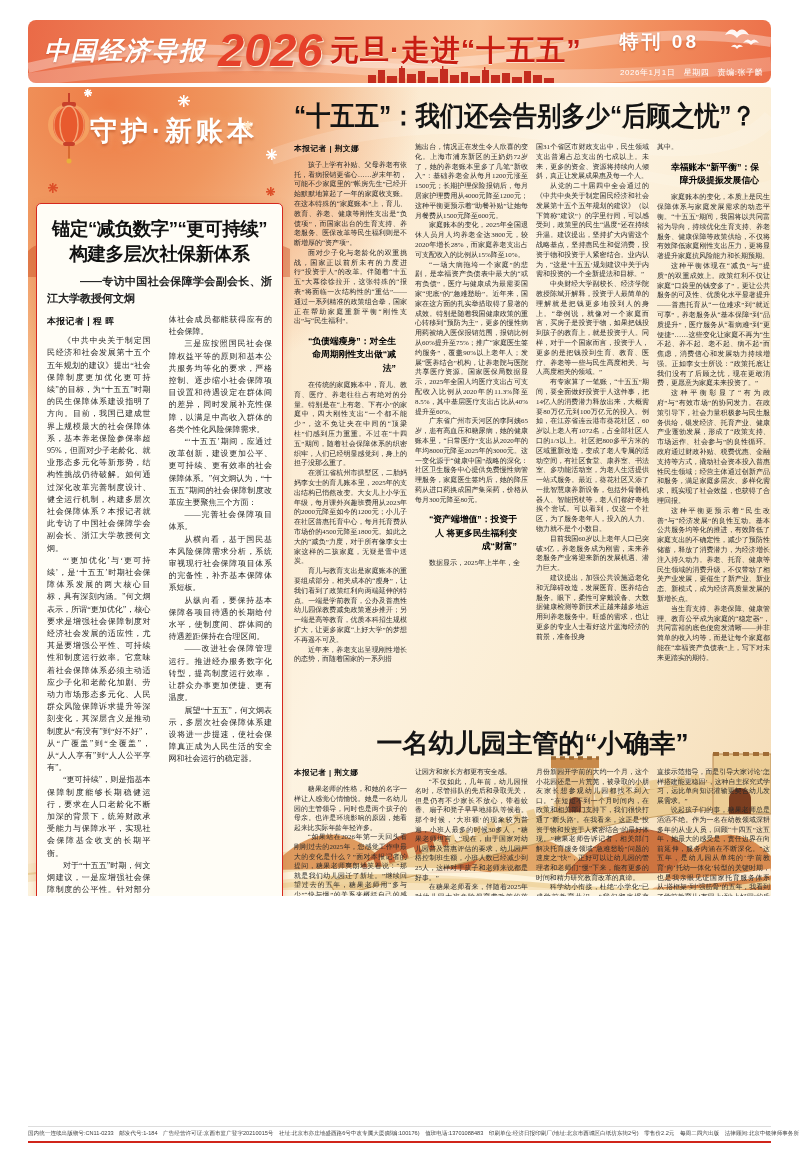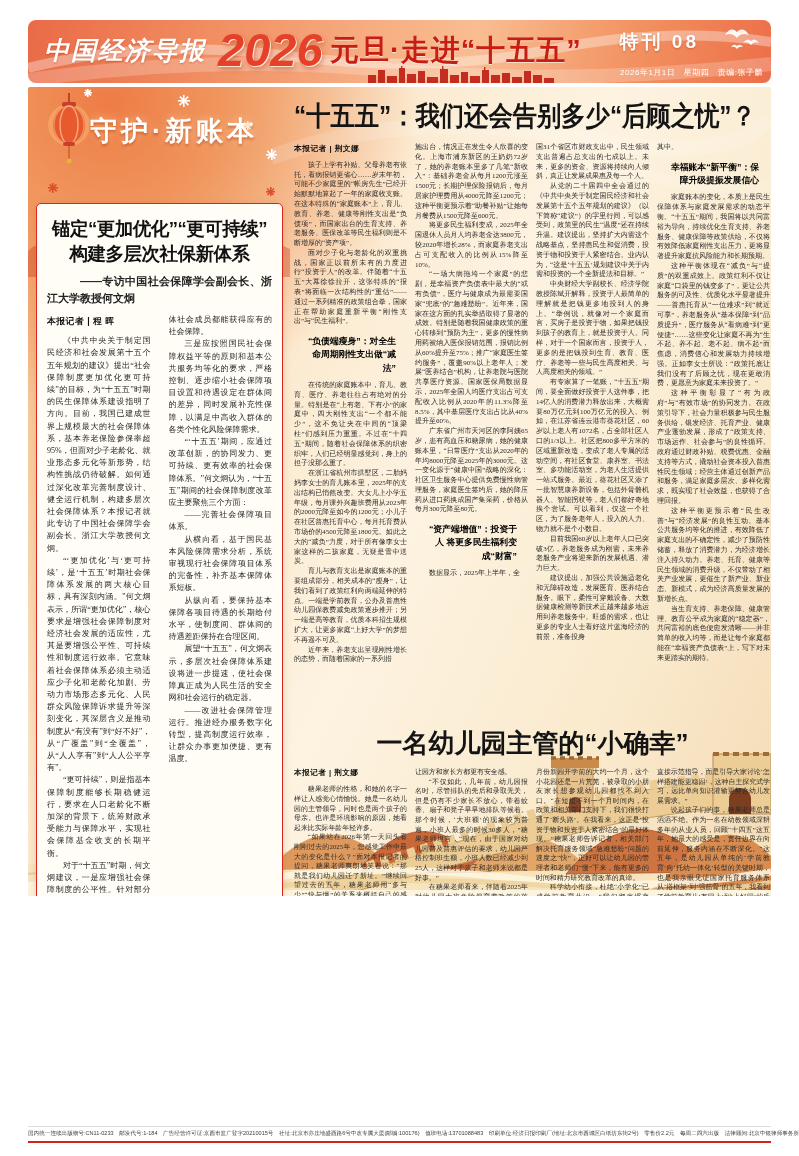--- a/index.html
+++ b/index.html
@@ -182,43 +182,43 @@
       <path fill="rgba(198,60,22,.38)" d="M0 98 L0 72 Q10 62 18 68 L22 50 L26 68 Q40 54 50 66 L58 42 L66 64 Q80 52 92 64 L100 40 L108 62 Q122 50 134 62 L140 44 L148 64 Q162 54 172 66 L180 48 L188 66 Q200 58 210 66 L218 50 L226 68 Q244 60 262 70 L262 98 Z"></path>
       <circle cx="34" cy="72" r="9" fill="rgba(198,60,22,.38)"></circle>
       <circle cx="84" cy="68" r="10" fill="rgba(198,60,22,.38)"></circle>
       <circle cx="132" cy="70" r="9" fill="rgba(198,60,22,.38)"></circle>
       <circle cx="182" cy="72" r="10" fill="rgba(198,60,22,.38)"></circle>
       <circle cx="228" cy="74" r="9" fill="rgba(198,60,22,.38)"></circle>
     </svg>
 
     <div class="left-card">
       <h2 class="left-headline">
-        <span>锚定“更加优化”“更可持续”</span><br>
+        <span>锚定“减负数字”“更可持续”</span><br>
         <span>构建多层次社保新体系</span>
       </h2>
       <p class="left-subtitle">——专访中国社会保障学会副会长、浙江大学教授何文炯</p>
       <div class="card-cols">
         <div class="col">
 
         <p class="para byline">本报记者 | 程  晖</p>
             <p class="para">《中共中央关于制定国民经济和社会发展第十五个五年规划的建议》提出“社会保障制度更加优化更可持续”的目标，为“十五五”时期的民生保障体系建设指明了方向。目前，我国已建成世界上规模最大的社会保障体系，基本养老保险参保率超95%，但面对少子老龄化、就业形态多元化等新形势，结构性挑战仍待破解。如何通过深化改革完善制度设计、健全运行机制，构建多层次社会保障体系？本报记者就此专访了中国社会保障学会副会长、浙江大学教授何文炯。</p>
             <p class="para">“‘更加优化’与‘更可持续’，是‘十五五’时期社会保障体系发展的两大核心目标，具有深刻内涵。”何文炯表示，所谓“更加优化”，核心要求是增强社会保障制度对经济社会发展的适应性，尤其是要增强公平性、可持续性和制度运行效率。它意味着社会保障体系必须主动适应少子化和老龄化加剧、劳动力市场形态多元化、人民群众风险保障诉求提升等深刻变化，其深层含义是推动制度从“有没有”到“好不好”，从“广覆盖”到“全覆盖”，从“人人享有”到“人人公平享有”。</p>
             <p class="para">“更可持续”，则是指基本保障制度能够长期稳健运行，要求在人口老龄化不断加深的背景下，统筹财政承受能力与保障水平，实现社会保障基金收支的长期平衡。</p>
             <p class="para">对于“十五五”时期，何文炯建议，一是应增强社会保障制度的公平性。针对部分群体参保率不高的现象增多，建议逐步降低社会保障制度的就业关联度，使全</p>
           </div>
         <div class="col">
 
         <p class="para cont">体社会成员都能获得应有的社会保障。</p>
             <p class="para">三是应按照国民社会保障权益平等的原则和基本公共服务均等化的要求，严格控制、逐步缩小社会保障项目设置和待遇设定在群体间的差异，同时发展补充性保障，以满足中高收入群体的各类个性化风险保障需求。</p>
-            <p class="para">“‘十五五’期间，应通过改革创新，的协同发力、更可持续、更有效率的社会保障体系。”何文炯认为，“十五五”期间的社会保障制度改革应主要聚焦三个方面：</p>
+            <p class="para">“‘十五五’期间，应通过改革创新，建设更加公平、更可持续、更有效率的社会保障体系。”何文炯认为，“十五五”期间的社会保障制度改革应主要聚焦三个方面：</p>
             <p class="para">——完善社会保障项目体系。</p>
             <p class="para">从横向看，基于国民基本风险保障需求分析，系统审视现行社会保障项目体系的完备性，补齐基本保障体系短板。</p>
             <p class="para">从纵向看，要保持基本保障各项目待遇的长期给付水平，使制度间、群体间的待遇差距保持在合理区间。</p>
+            <p class="para">——改进社会保障管理运行。推进经办服务数字化转型，提高制度运行效率，让群众办事更加便捷、更有温度。</p>
             <p class="para">展望“十五五”，何文炯表示，多层次社会保障体系建设将进一步提速，使社会保障真正成为人民生活的安全网和社会运行的稳定器。</p>
-            <p class="para">——改进社会保障管理运行。推进经办服务数字化转型，提高制度运行效率，让群众办事更加便捷、更有温度。</p>
           </div>
       </div>
     </div>
 
     <div class="main-article">
       <h1 class="main-headline">“十五五”：我们还会告别多少“后顾之忧”？</h1>
       <div class="main-cols">
         <div class="col">
 
         <p class="para byline">本报记者 | 荆文娜</p>
@@ -226,21 +226,21 @@
             <p class="para">面对少子化与老龄化的双重挑战，国家正以前所未有的力度进行“投资于人”的改革。伴随着“十五五”大幕徐徐拉开，这张特殊的“报表”将面临一次结构性的“重估”——通过一系列精准的政策组合拳，国家正在帮助家庭重新平衡“刚性支出”与“民生福利”。</p>
             <p class="para subhead">“负债端瘦身”：对全生命周期刚性支出做“减法”</p>
             <p class="para">在传统的家庭账本中，育儿、教育、医疗、养老往往占有绝对的分量。特别是在“上有老、下有小”的家庭中，四大刚性支出“一个都不能少”，这不免让夹在中间的“顶梁柱”们感到压力重重。不过在“十四五”期间，随着社会保障体系的织密织牢，人们已经明显感觉到，身上的担子没那么重了。</p>
             <p class="para">在浙江省杭州市拱墅区，二胎妈妈李女士的育儿账本里，2025年的支出结构已悄然改变。大女儿上小学五年级，每月课外兴趣班费用从2023年的2000元降至如今的1200元；小儿子在社区普惠托育中心，每月托育费从市场价的4500元降至1800元。如此之大的“减负”力度，对于所有像李女士家这样的二孩家庭，无疑是雪中送炭。</p>
             <p class="para">育儿与教育支出是家庭账本的重要组成部分，相关成本的“瘦身”，让我们看到了政策红利向两端延伸的特点。一端是学前教育，公办及普惠性幼儿园保教费减免政策逐步推开；另一端是高等教育，优质本科招生规模扩大，让更多家庭“上好大学”的梦想不再遥不可及。</p>
             <p class="para">近年来，养老支出呈现刚性增长的态势，而随着国家的一系列措</p>
           </div>
         <div class="col">
 
         <p class="para cont">施出台，情况正在发生令人欣喜的变化。上海市浦东新区的王奶奶72岁了，她的养老账本里多了几笔“新收入”：基础养老金从每月1200元涨至1500元；长期护理保险报销后，每月居家护理费用从4000元降至1200元；这种平衡更预示着“助餐补贴”让她每月餐费从1500元降至600元。</p>
-            <p class="para">将更多民生福利变成，2025年全国退休人员月人均养老金达3800元，较2020年增长28%，而家庭养老支出占可支配收入的比例从15%降至10%。</p>
+            <p class="para">家庭账本的变化，2025年全国退休人员月人均养老金达3800元，较2020年增长28%，而家庭养老支出占可支配收入的比例从15%降至10%。</p>
             <p class="para">“一场大病拖垮一个家庭”的悲剧，是幸福资产负债表中最大的“或有负债”，医疗与健康成为最需要国家“兜底”的“急难愁盼”。近年来，国家在这方面的扎实举措取得了显著的成效。特别是随着我国健康政策的重心转移到“预防为主”，更多的慢性病用药被纳入医保报销范围，报销比例从60%提升至75%；推广“家庭医生签约服务”，覆盖90%以上老年人；发展“医养结合”机构，让养老院与医院共享医疗资源。国家医保局数据显示，2025年全国人均医疗支出占可支配收入比例从2020年的11.3%降至8.5%，其中基层医疗支出占比从40%提升至60%。</p>
             <p class="para">广东省广州市天河区的李阿姨65岁，患有高血压和糖尿病，她的健康账本里，“日常医疗”支出从2020年的年均8000元降至2025年的3000元。这一变化源于“健康中国”战略的深化：社区卫生服务中心提供免费慢性病管理服务，家庭医生签约后，她的降压药从进口药换成国产集采药，价格从每月300元降至80元。</p>
             <p class="para subhead">“资产端增值”：投资于人 将更多民生福利变成“财富”</p>
             <p class="para">数据显示，2025年上半年，全</p>
           </div>
         <div class="col">
 
         <p class="para cont">国31个省区市财政支出中，民生领域支出普遍占总支出的七成以上。未来，更多的资金、资源将持续向人倾斜，真正让发展成果惠及每一个人。</p>
             <p class="para">从党的二十届四中全会通过的《中共中央关于制定国民经济和社会发展第十五个五年规划的建议》（以下简称“建议”）的字里行间，可以感受到，政策里的民生“温度”还在持续升温。建议提出，坚持扩大内需这个战略基点，坚持惠民生和促消费，投资于物和投资于人紧密结合。业内认为，“这是‘十五五’规划建议中关于内需和投资的一个全新提法和目标。”</p>
             <p class="para">中央财经大学副校长、经济学院教授陈斌开解释，投资于人最简单的理解就是把钱更多地投到人的身上。“举例说，就像对一个家庭而言，买房子是投资于物，如果把钱投到孩子的教育上，就是投资于人。同样，对于一个国家而言，投资于人，更多的是把钱投到生育、教育、医疗、养老等一些与民生高度相关、与人高度相关的领域。”</p>

